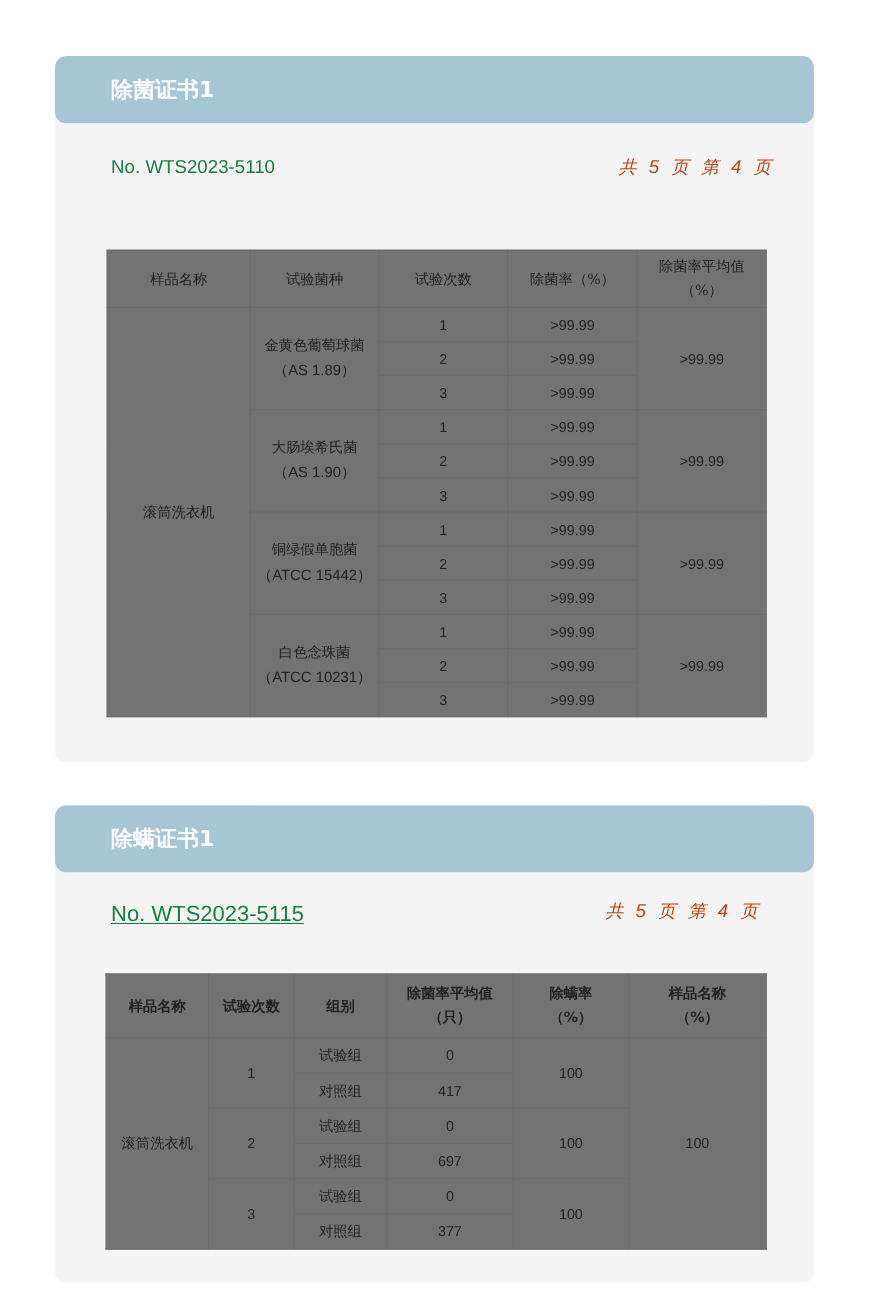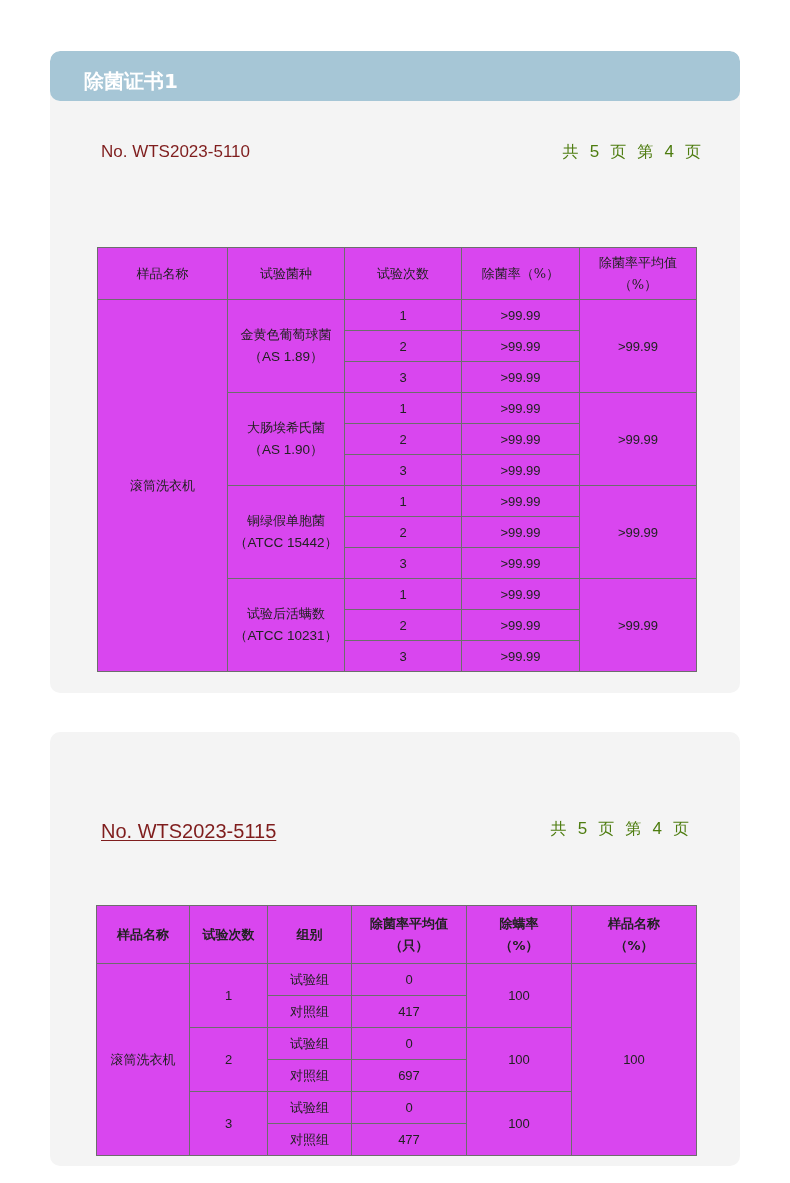--- a/index.html
+++ b/index.html
@@ -3,29 +3,29 @@
 <meta charset="utf-8">
 <style>
   html, body { margin: 0; padding: 0; }
   body {
     width: 790px; height: 1183px; background: #ffffff; position: relative;
     font-family: "DejaVu Sans", "Liberation Sans", sans-serif; color: #222;
     overflow: hidden;
   }
   .card { position: absolute; left: 50px; width: 690px; background: #f4f4f4; border-radius: 10px; overflow: hidden; }
   .card-header {
-    height: 50px; background: #a6c6d6; color: #ffffff; font-weight: bold;
-    font-size: 20px; line-height: 61px; padding-left: 34px; box-sizing: border-box;
+    height: 61px; background: #a6c6d6; color: #ffffff; font-weight: bold;
+    font-size: 20px; line-height: 61px; padding-left: 51px; box-sizing: border-box;
     border-radius: 10px;
   }
-  .doc-no { position: absolute; left: 51px; font-family: "Liberation Sans", sans-serif; font-size: 17px; color: #7f1d1d; }
-  .page-info { position: absolute; right: 38px; font-family: "DejaVu Serif", serif; font-size: 16px; color: #4d7c0f; letter-spacing: 1px; word-spacing: 4px; }
+  .doc-no { position: absolute; left: 51px; font-family: "Liberation Sans", sans-serif; font-size: 17px; color: #15803d; }
+  .page-info { position: absolute; right: 38px; font-family: "DejaVu Serif", serif; font-size: 16px; color: #c2410c; letter-spacing: 1px; word-spacing: 4px; font-style: italic; }
   .page-info .num { font-family: "Liberation Sans", sans-serif; font-size: 17px; }
   .table-title { position: absolute; left: 0; width: 690px; text-align: center; font-size: 13px; font-weight: bold; color: #111; }
-  table.grid { position: absolute; border-collapse: collapse; table-layout: fixed; background: #d946ef; margin-top: 20px; }
+  table.grid { position: absolute; border-collapse: collapse; table-layout: fixed; background: #737373; }
   table.grid td, table.grid th {
     border: 1px solid #6d6d6d; text-align: center; vertical-align: middle; padding: 0;
     font-size: 13px; color: #222; font-weight: normal;
   }
   .serif { font-family: "DejaVu Serif", serif; font-size: 13px; }
   .sans { font-family: "Liberation Sans", sans-serif; font-size: 13.5px; }
   .bold-h { font-family: "DejaVu Sans", sans-serif; font-weight: bold !important; font-size: 13px; }
   .cell-lines span { display: block; line-height: 22px; }
 </style>
 </head>
@@ -115,40 +115,41 @@
       <td class="sans">2</td>
       <td class="sans">&gt;99.99</td>
     </tr>
     <tr style="height:31px;">
       <td class="sans">3</td>
       <td class="sans">&gt;99.99</td>
     </tr>
 
     <tr style="height:31px;">
       <td rowspan="3" class="serif cell-lines">
-        <span>试验后活螨数</span>
+        <span>白色念珠菌</span>
         <span class="sans">（ATCC 10231）</span>
       </td>
       <td class="sans">1</td>
       <td class="sans">&gt;99.99</td>
       <td rowspan="3" class="sans">&gt;99.99</td>
     </tr>
     <tr style="height:31px;">
       <td class="sans">2</td>
       <td class="sans">&gt;99.99</td>
     </tr>
     <tr style="height:31px;">
       <td class="sans">3</td>
       <td class="sans">&gt;99.99</td>
     </tr>
   </tbody>
     </table>
 </div>
 
 <div class="card" style="top:732px; height:434px;">
+  <div class="card-header">除螨证书1</div>
 
   <div class="doc-no" style="top:88px; font-size:20px; text-decoration: underline; text-decoration-thickness:1px; text-underline-offset:2px;">No. WTS2023-5115</div>
   <div class="page-info" style="top:87px; right:50px;">
     <span>共</span>
     <span class="num">5</span>
     <span>页</span>
     <span>第</span>
     <span class="num">4</span>
     <span>页</span>
   </div>
@@ -207,17 +208,17 @@
     </tr>
 
     <tr style="height:32px;">
       <td rowspan="2" class="sans">3</td>
       <td class="serif">试验组</td>
       <td class="sans">0</td>
       <td rowspan="2" class="sans">100</td>
     </tr>
     <tr style="height:32px;">
       <td class="serif">对照组</td>
-      <td class="sans">477</td>
+      <td class="sans">377</td>
     </tr>
   </tbody>
     </table>
 </div>
 
 </body></html>

